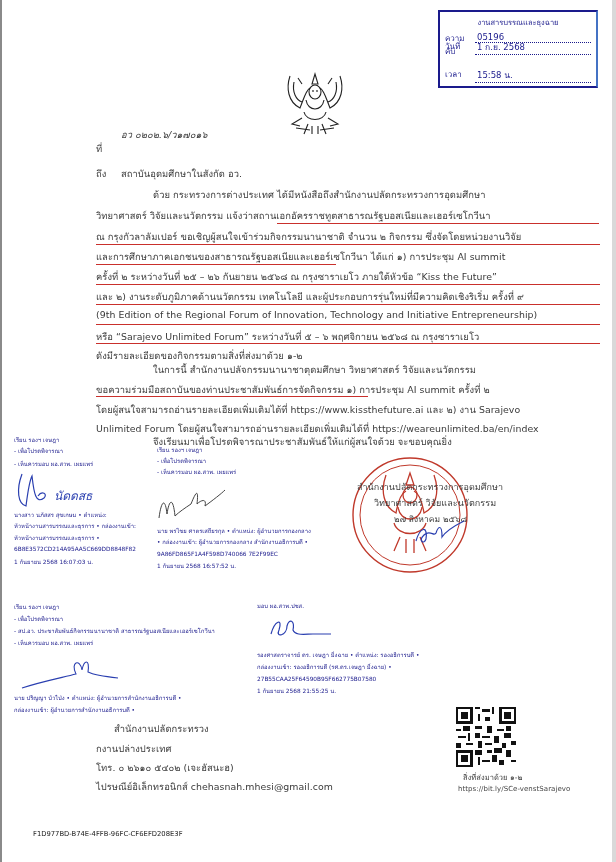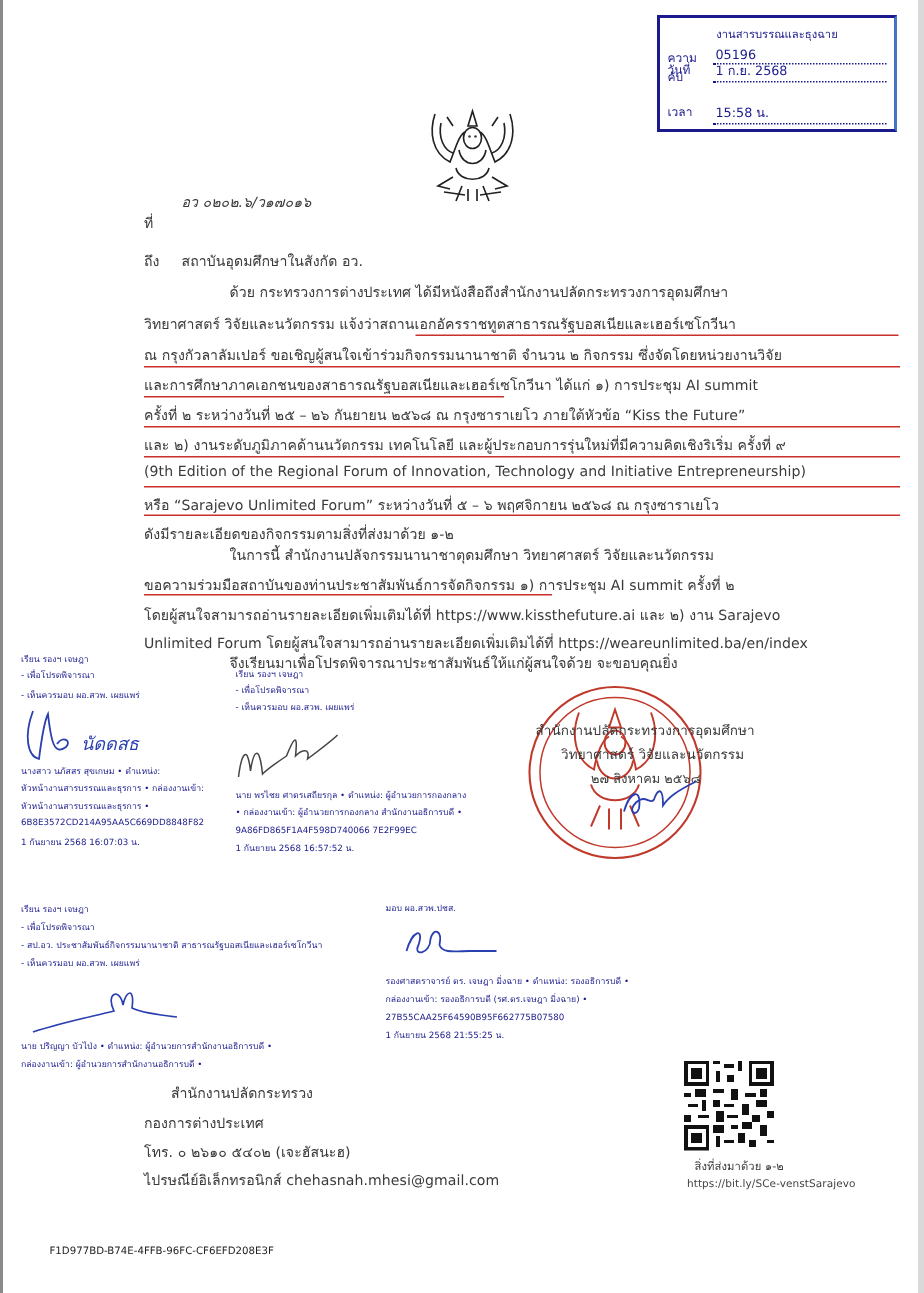--- a/index.html
+++ b/index.html
@@ -165,21 +165,21 @@
 <div class="blue-small" style="left:257px; top:602px;">มอบ ผอ.สวพ.ปชส.</div>
 <svg style="position:absolute; left:265px; top:612px; width:70px; height:30px;" viewBox="0 0 70 30">
   <path d="M6 22 C10 8, 18 6, 14 18 C10 26, 22 24, 22 14 C24 6, 30 8, 28 18 C30 24, 40 22, 48 22 L66 22" fill="none" stroke="#2a3fb0" stroke-width="1.2"></path>
 </svg>
 <div class="blue-small" style="left:257px; top:651px;">รองศาสตราจารย์ ดร. เจษฎา มิ่งฉาย • ตำแหน่ง: รองอธิการบดี •</div>
 <div class="blue-small" style="left:257px; top:663px;">กล่องงานเข้า: รองอธิการบดี (รศ.ดร.เจษฎา มิ่งฉาย) •</div>
 <div class="blue-small" style="left:257px; top:675px;">27B55CAA25F64590B95F662775B07580</div>
 <div class="blue-small" style="left:257px; top:687px;">1 กันยายน 2568 21:55:25 น.</div>
 
 <div class="doc-line" style="left:96px; top:721px;margin-left:18px;">สำนักงานปลัดกระทรวง</div>
-<div class="doc-line" style="left:96px; top:741px;">กองการต่างประเทศ</div>
+<div class="doc-line" style="left:96px; top:741px;">กงานปล่างประเทศ</div>
 <div class="doc-line" style="left:96px; top:760px;">โทร. ๐ ๒๖๑๐ ๕๔๐๒ (เจะฮัสนะฮ)</div>
 <div class="doc-line" style="left:96px; top:779px;">ไปรษณีย์อิเล็กทรอนิกส์ chehasnah.mhesi@gmail.com</div>
 
 <svg class="qr" viewBox="0 0 25 25" shape-rendering="crispEdges">
   <rect width="25" height="25" fill="#fff"></rect>
   <g fill="#111">
     <rect x="0" y="0" width="7" height="7"></rect>
       <rect x="1" y="1" width="5" height="5" fill="#fff"></rect>
       <rect x="2" y="2" width="3" height="3"></rect>
     <rect x="18" y="0" width="7" height="7"></rect>

